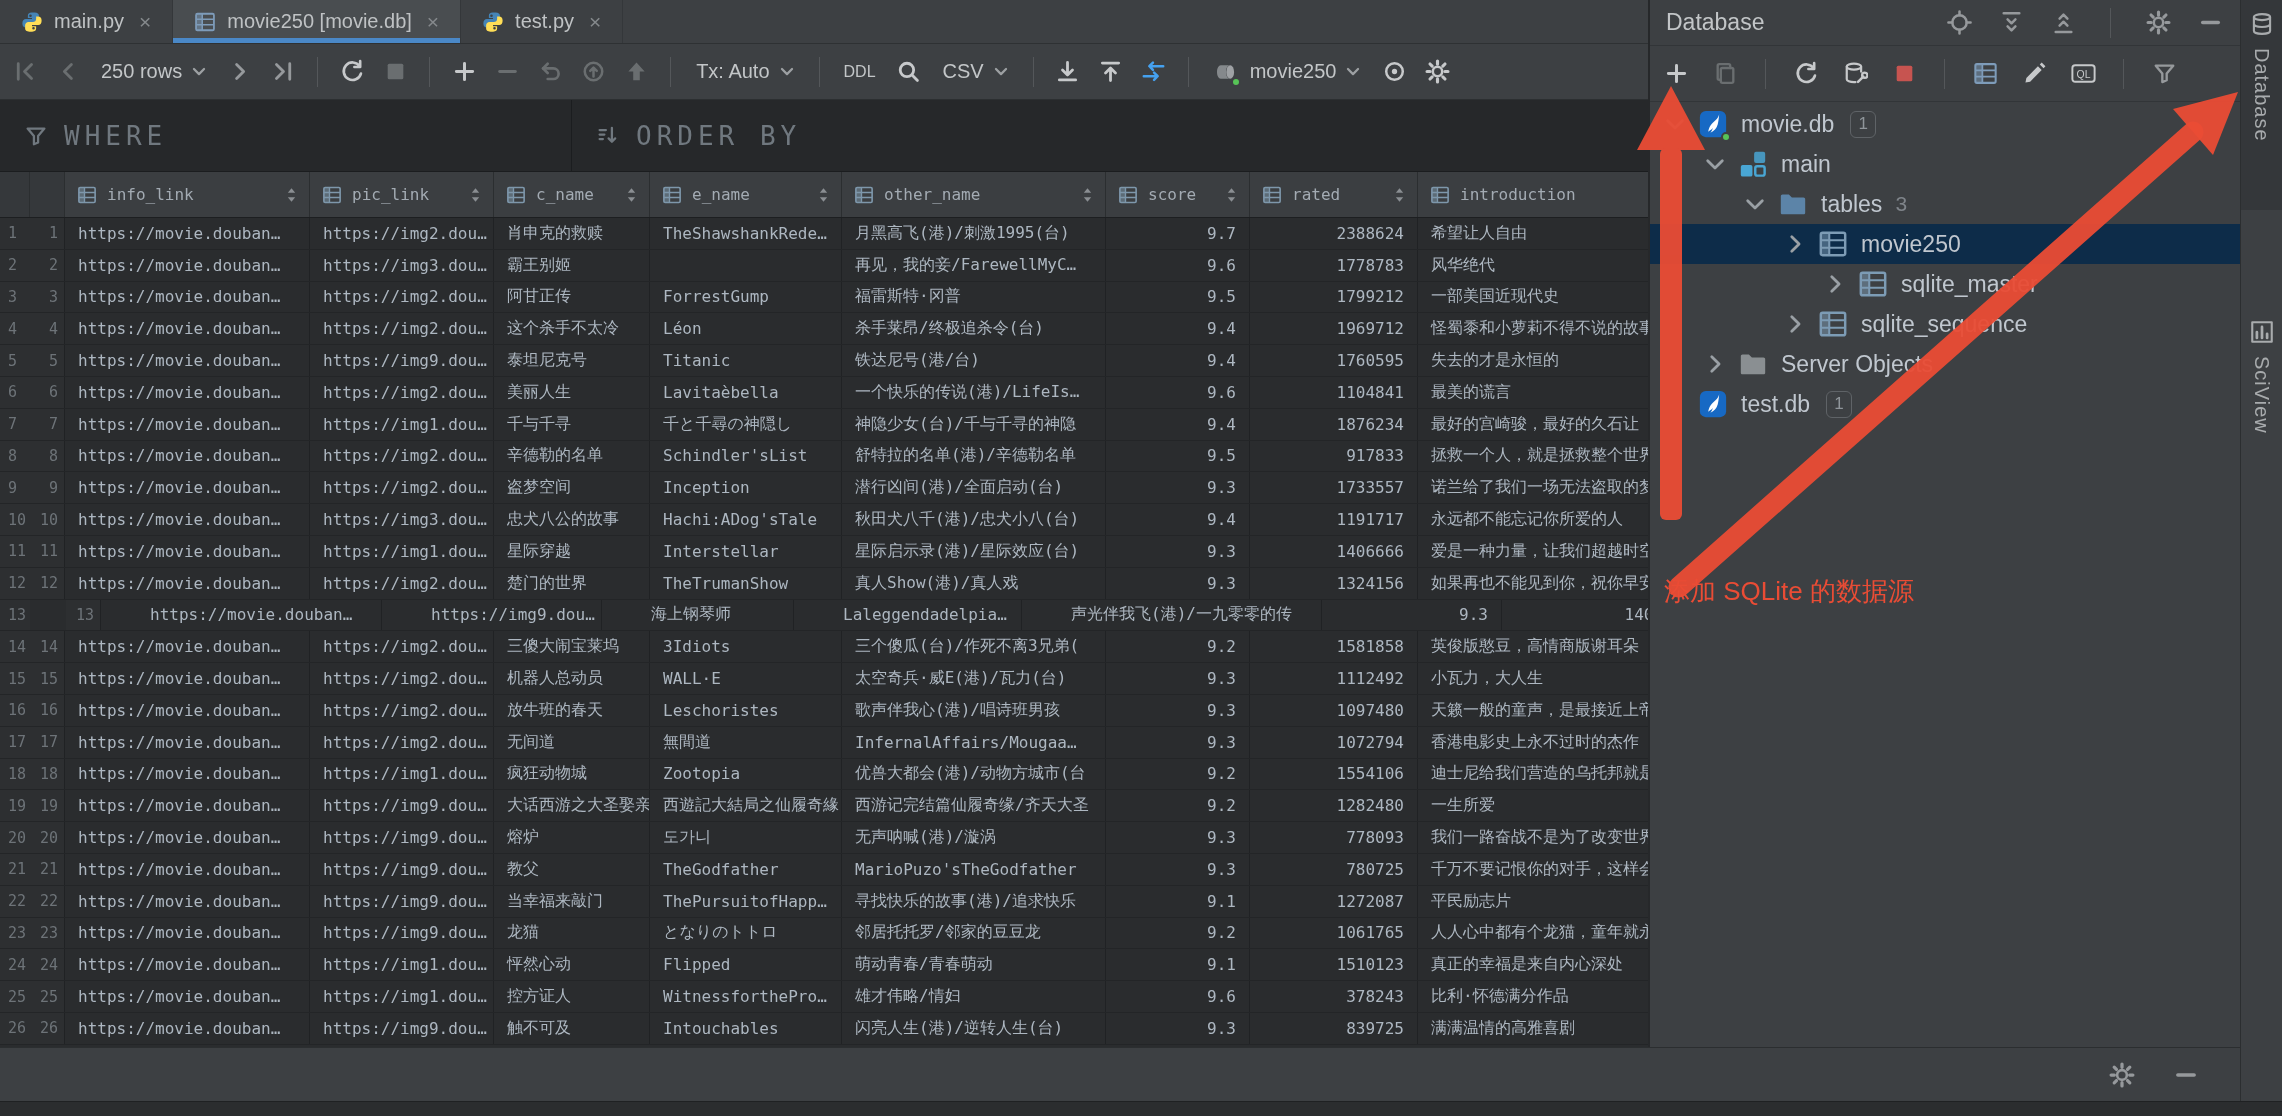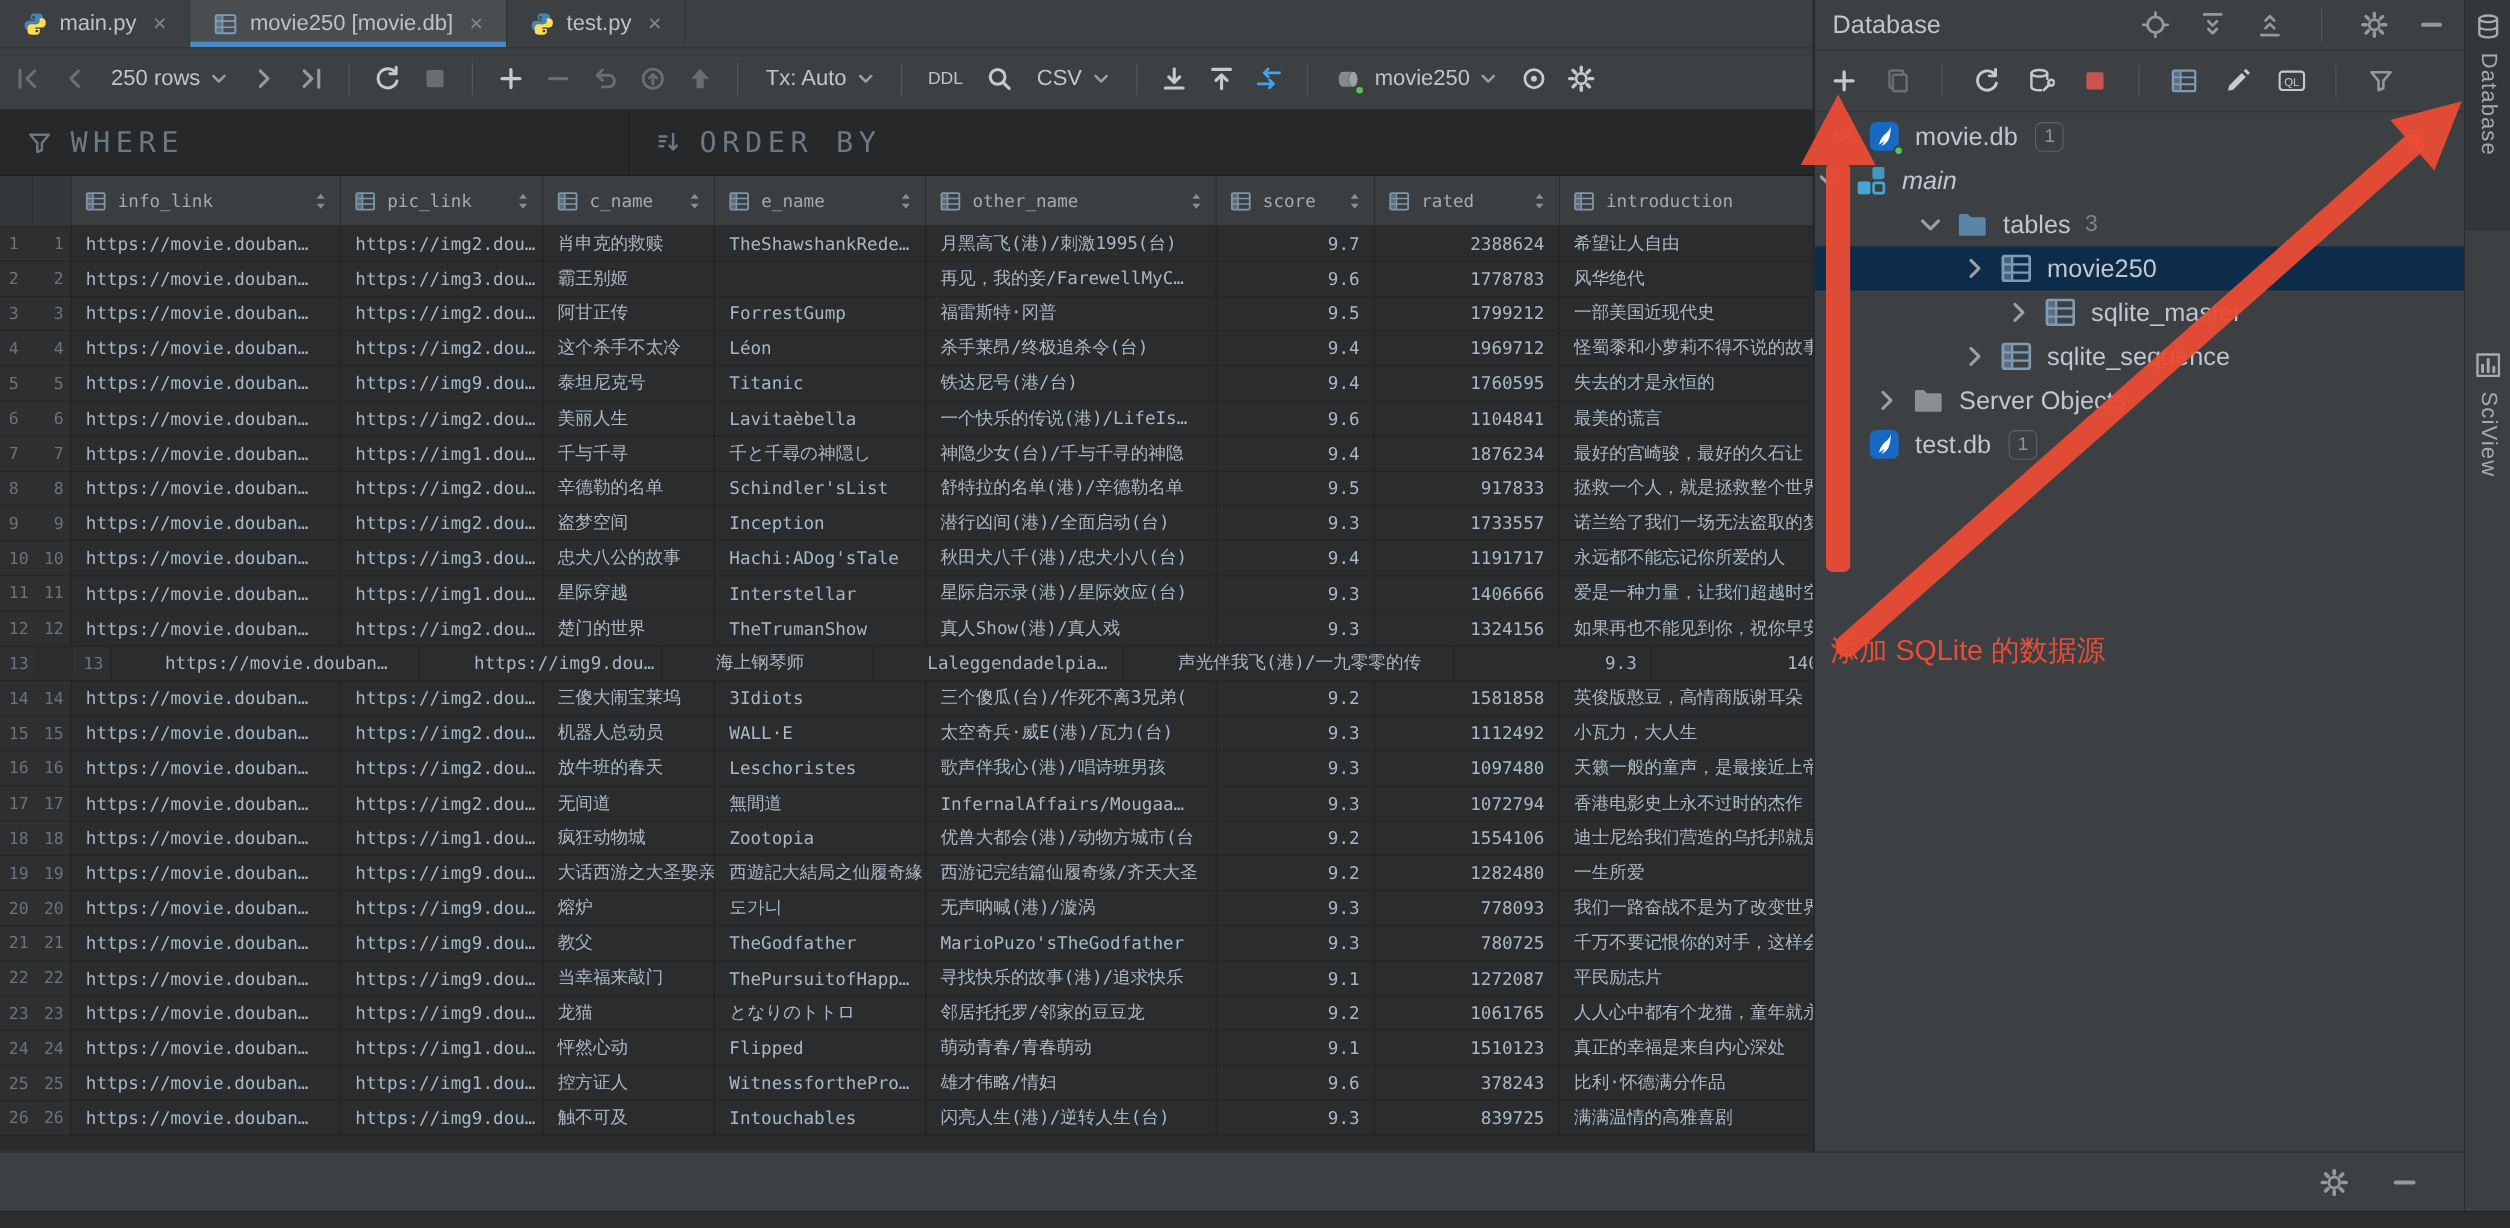--- a/index.html
+++ b/index.html
@@ -33,21 +33,21 @@
   .tbtn.redfill{color:var(--stop-red)}
   .tbtn.tblblue{color:#7e9cba}
   .combo{display:flex;align-items:center;gap:10px;padding:0 9px;color:#c3c6c8;font-size:20px;flex:none;white-space:nowrap}
   .combo .caret{color:#9da0a3}
   .combo .caret svg{width:14px;height:10px}
   .combo .dsicon{position:relative;color:#9ea1a4;margin-right:2px}
   .combo .dsicon svg{width:24px;height:24px}
   .vsep{width:1px;height:30px;background:#54575a;margin:0 9px;flex:none}
   .toolbar .label-btn{color:#c3c6c8;font-size:16px;padding:0 8px;flex:none}
 
-  .filterbar{height:60px;background:#26282a;display:flex;align-items:center;border-bottom:1px solid #1b1d1f}
+  .filterbar{height:72px;background:#26282a;display:flex;align-items:center;border-bottom:1px solid #1b1d1f}
   .fsection{display:flex;align-items:center;gap:16px;padding:0 24px;height:100%;color:#70787f}
   .fsection.where-s{width:572px;border-right:1px solid #1b1d1f}
   .ficon{color:#70787f;position:relative}
   .ficon svg{width:24px;height:24px}
   .flabel{font-family:"DejaVu Sans Mono",monospace;font-size:26px;letter-spacing:5px}
 
   .grid-header{display:grid;height:46px;background:#3b3e41;border-bottom:1px solid #1d1f21}
   .hcell{display:flex;align-items:center;gap:10px;padding:0 12px;border-right:1px solid #2b2e30;
          color:#a3abb3;font-family:"DejaVu Sans Mono",monospace;font-size:16px;overflow:hidden;white-space:nowrap}
   .hcell.gutter{border-right:1px solid #2b2e30;background:#35383b}
@@ -856,21 +856,21 @@
               <path d="m3.5 6 4.5 4.5L12.5 6" fill="none" stroke="currentColor" stroke-linecap="round" stroke-linejoin="round" stroke-width="1.7"></path>
             </svg>
           </span>
           <span class="ticon"><span><svg viewBox="0 0 16 16">
                 <rect x="1" y="1" width="14" height="14" rx="3.2" fill="#1769c4"></rect>
                 <path d="M11.3 2.8c-.7 2.7-2.5 3.5-3.9 5.1-.9 1-1.6 2.3-2 4.2 1-.8 1.7-1 2.5-2-.2 1-.7 1.8-1.3 2.5 2-.7 3.3-2.1 3.9-4.3.4-1.5.6-3.6.8-5.5Z" fill="#ffffff"></path>
               </svg></span><span class="green-dot"></span></span>
           <span>movie.db</span>
           <span class="badge">1</span>
         </div>
-        <div class="tree-row" style=" font-style: italic;">
+        <div class="tree-row" style="padding-left: 52px;">
           <span class="chev">
             <svg viewBox="0 0 16 16">
               <path d="m3.5 6 4.5 4.5L12.5 6" fill="none" stroke="currentColor" stroke-linecap="round" stroke-linejoin="round" stroke-width="1.7"></path>
             </svg>
           </span>
           <span class="ticon"><span><svg viewBox="0 0 16 16">
                 <rect x="1.5" y="8.5" width="6.2" height="6.2" rx="1" fill="#49a6d4"></rect>
                 <rect x="8.6" y="1.5" width="5.9" height="5.9" rx="1" fill="#49a6d4" opacity=".85"></rect>
                 <rect x="9.2" y="9.2" width="5" height="5" rx="1" fill="none" stroke="#49a6d4" stroke-width="1.3"></rect>
               </svg></span></span>

